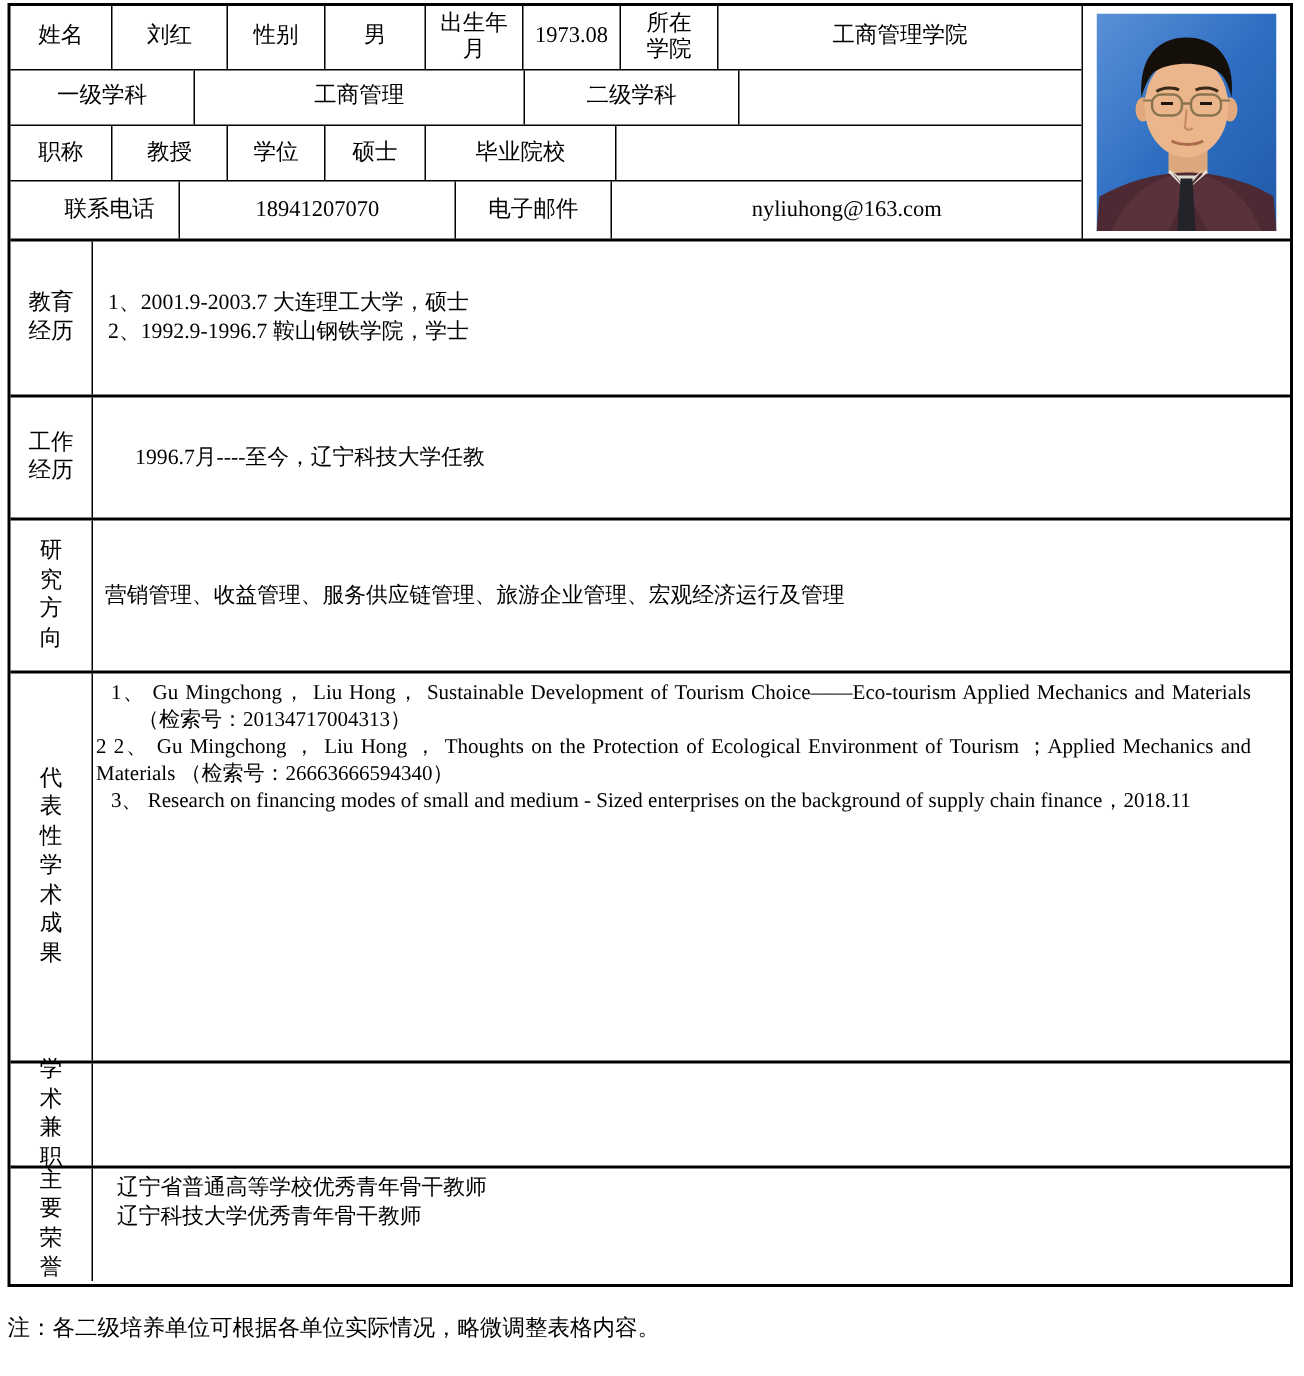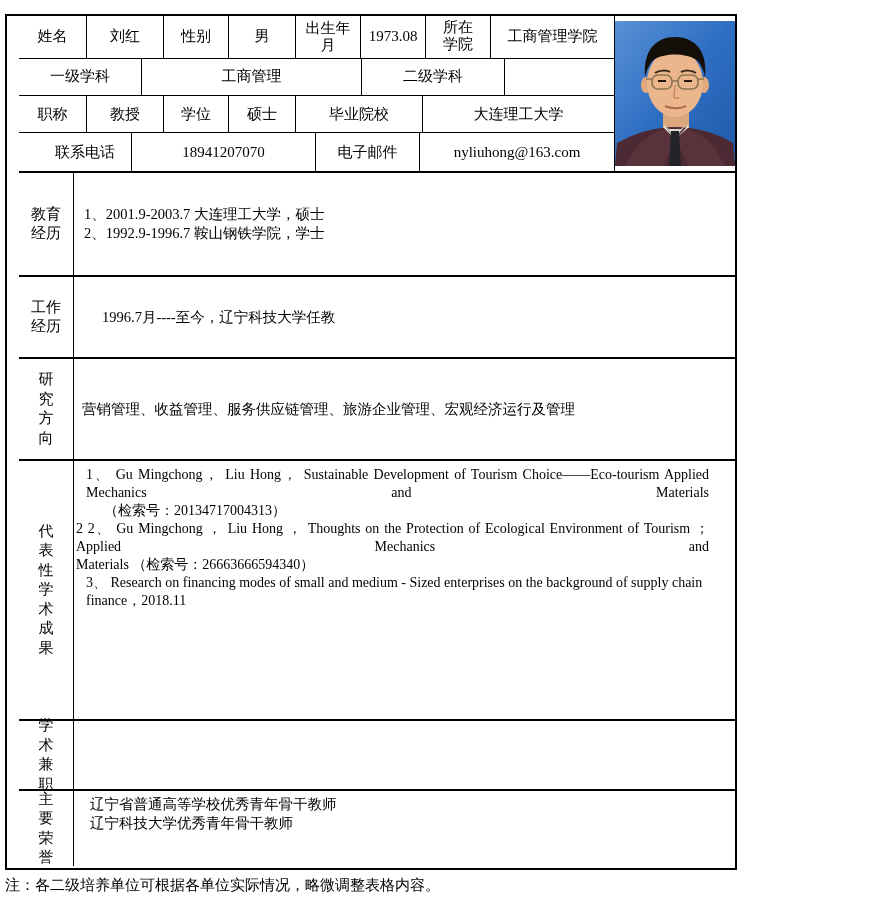--- a/index.html
+++ b/index.html
@@ -1,19 +1,19 @@
 <!DOCTYPE html>
 <html><head>
 <meta charset="utf-8">
 <style>
   html,body{margin:0;padding:0;background:#fff;}
   body{width:869px;height:917px;position:relative;overflow:hidden;
        font-family:"Liberation Serif","DejaVu Serif",serif;color:#000;}
   *{box-sizing:border-box;}
-  .doc{position:absolute;left:5px;top:14px;width:732px;height:856px;border:2px solid #000;padding-left:12px;}
+  .doc{position:absolute;left:5px;top:2px;width:857px;height:856px;border:2px solid #000;}
   
   .top{display:flex;height:157px;border-bottom:2px solid #000;}
   .info{width:714px;display:flex;flex-direction:column;}
   .trow{display:flex;border-bottom:1px solid #000;}
   .trow:last-child{border-bottom:none;margin-left:20px;}
   .r1{height:43px;} .r2{height:38px;} .r3{height:37px;} .r4{height:38px;}
   .cell{border-right:1px solid #000;display:flex;align-items:center;justify-content:center;
         font-size:15px;line-height:1.15;text-align:center;}
   .cell.last{border-right:none;flex:1;}
   .wrapA{display:inline-block;width:3.2em;}   
@@ -73,21 +73,20 @@
         <div class="cell" style="width:220px">工商管理</div>
         <div class="cell" style="width:143px">二级学科</div>
       </div>
 
       <div class="trow r3">
         <div class="cell" style="width:68px">职称</div>
         <div class="cell" style="width:77px">教授</div>
         <div class="cell" style="width:65px">学位</div>
         <div class="cell" style="width:67px">硕士</div>
         <div class="cell" style="width:127px">毕业院校</div>
-        <div class="cell last">大连理工大学</div>
       </div>
 
       <div class="trow r4">
         <div class="cell" style="width:93px">联系电话</div>
         <div class="cell" style="width:184px">18941207070</div>
         <div class="cell" style="width:104px">电子邮件</div>
         <div class="cell last">nyliuhong@163.com</div>
       </div>
     </div>
 

